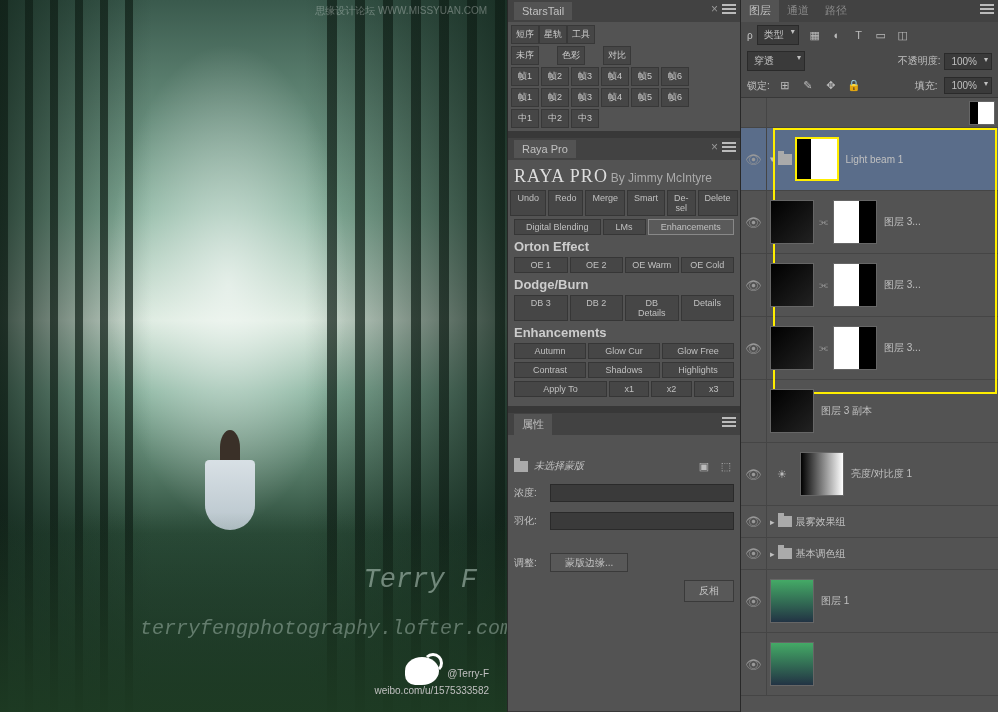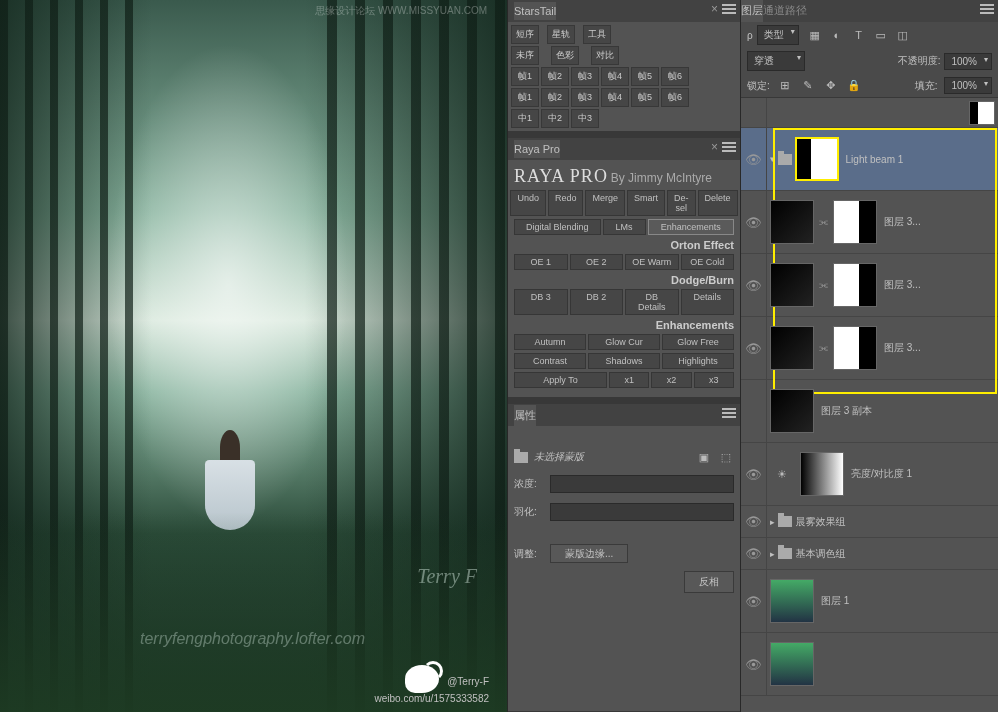--- a/index.html
+++ b/index.html
@@ -5,44 +5,44 @@
 *{margin:0;padding:0;box-sizing:border-box;font-family:"Microsoft YaHei",Arial,sans-serif;font-size:10px;color:#c0c0c0}
 body{background:#323232;width:998px;height:712px;overflow:hidden;display:flex}
 .canvas{width:507px;height:712px;background:linear-gradient(180deg,#3a5a4d 0%,#8ab5a0 30%,#d8e8dc 45%,#8ab5a0 55%,#2a4a38 75%,#1a3028 100%);position:relative;overflow:hidden}
 .canvas::before{content:"";position:absolute;inset:0;background:radial-gradient(ellipse 200px 400px at 45% 40%,rgba(255,255,255,0.6),transparent 60%),linear-gradient(90deg,rgba(20,40,30,0.8) 0%,transparent 30%,transparent 60%,rgba(20,40,30,0.85) 100%)}
 .trees-l{position:absolute;left:0;top:0;width:150px;height:100%;background:repeating-linear-gradient(90deg,rgba(15,30,22,0.7) 0 8px,transparent 8px 25px)}
 .trees-r{position:absolute;right:0;top:0;width:180px;height:100%;background:repeating-linear-gradient(90deg,rgba(15,30,22,0.7) 0 10px,transparent 10px 28px)}
 .girl{position:absolute;left:200px;top:430px;width:60px;height:120px}
 .girl::before{content:"";position:absolute;left:20px;top:0;width:20px;height:35px;background:#3a3028;border-radius:50% 50% 0 0}
 .girl::after{content:"";position:absolute;left:5px;top:30px;width:50px;height:70px;background:linear-gradient(180deg,#d8e0e5,#b8c5cc);border-radius:5px 5px 30px 30px}
 .grass{position:absolute;bottom:0;left:0;right:0;height:200px;background:linear-gradient(180deg,transparent,rgba(30,60,35,0.9))}
-.wm1{position:absolute;right:30px;top:565px;font-family:Liberation Serif, serif;font-size:20px;font-style:italic;color:rgba(200,220,210,0.5)}
-.wm2{position:absolute;left:140px;top:630px;font-size:16px;font-style:italic;color:rgba(200,220,210,0.4);font-family:Liberation Sans, sans-serif}
+.wm1{position:absolute;right:30px;top:565px;font-family:Liberation Mono, monospace;font-size:27px;font-style:italic;color:rgba(200,220,210,0.5)}
+.wm2{position:absolute;left:140px;top:617px;font-size:20px;font-style:italic;color:rgba(200,220,210,0.4);font-family:Liberation Mono, monospace}
 .wm-top{position:absolute;right:20px;top:4px;font-size:10px;color:rgba(255,255,255,0.3)}
-.weibo{position:absolute;right:18px;bottom:8px;text-align:right;font-size:22px;color:#fff;font-family:Arial}
+.weibo{position:absolute;right:18px;bottom:16px;text-align:right;font-size:22px;color:#fff;font-family:Arial}
 .weibo .at{font-size:24px}
 .weibo-logo{display:inline-block;width:34px;height:28px;background:#fff;border-radius:50% 50% 50% 10px;position:relative;vertical-align:middle;margin-right:8px}
 .weibo-logo::after{content:"";position:absolute;right:-4px;top:-4px;width:14px;height:14px;border:3px solid #fff;border-radius:50%;border-left-color:transparent;border-bottom-color:transparent}
 .panels{width:233px;background:#535353;border-left:1px solid #282828;display:flex;flex-direction:column}
 .layers{width:258px;background:#535353;border-left:1px solid #282828;display:flex;flex-direction:column}
 .panel{background:#535353;border-bottom:1px solid #383838}
 .panel-hdr{display:flex;align-items:center;height:22px;background:#424242;padding:0 6px;position:relative}
-.panel-tab{padding:3px 0;background:#535353;font-size:11px}
+.panel-tab{padding:3px 8px;background:#535353;font-size:11px}
 .panel-tab.dim{background:#424242;color:#888}
 .menu-icon{position:absolute;right:4px;top:4px;width:14px;height:12px;background:repeating-linear-gradient(180deg,#bbb 0 2px,transparent 2px 4px)}
 .close-x{position:absolute;right:22px;top:2px;font-size:12px;color:#999}
 .btn-grid{display:flex;flex-wrap:wrap;gap:2px;padding:4px}
 .btn{background:#464646;border:1px solid #383838;padding:2px 4px;text-align:center;font-size:9px;min-width:28px;color:#ccc}
 .raya{padding:6px}
 .raya-title{font-family:Georgia,serif;font-size:18px;color:#ddd;letter-spacing:1px}
 .raya-sub{font-size:12px;color:#aaa}
 .raya-row{display:flex;gap:2px;margin:3px 0;justify-content:center}
 .raya-btn{background:#464646;border:1px solid #363636;padding:2px 6px;font-size:9px;flex:1;text-align:center}
 .raya-btn.active{background:#5a5a5a;border-color:#888}
-.raya-sec{text-align:right;font-size:11px;color:#ccc;margin:4px 0 2px;font-weight:bold}
+.raya-sec{text-align:left;font-size:13px;color:#ccc;margin:4px 0 2px;font-weight:bold}
 .props{padding:6px}
 .props-row{display:flex;align-items:center;padding:5px 0;gap:6px}
 .props-lbl{font-size:10px;min-width:30px}
 .slider{flex:1;height:18px;background:#3a3a3a;border:1px solid #2a2a2a;position:relative}
 .props-btn{background:#585858;border:1px solid #3a3a3a;padding:3px 14px;font-size:10px}
 .folder-icon{width:14px;height:11px;background:#aaa;display:inline-block;position:relative}
 .folder-icon::before{content:"";position:absolute;top:-3px;left:0;width:6px;height:3px;background:#aaa}
 .layers-tabs{display:flex;height:22px;background:#424242}
 .layers-tabs .panel-tab{font-size:11px}
 .lyr-opts{display:flex;align-items:center;padding:3px 6px;gap:4px;background:#4a4a4a;font-size:9px}
@@ -86,26 +86,26 @@
 </div>
 
 <div class="panels">
   <div class="panel">
     <div class="panel-hdr">
         <span class="panel-tab">StarsTail</span>
         <span class="close-x">×</span>
         <span class="menu-icon"></span>
       </div>
     <div class="btn-grid" style="padding:3px">
-      <div style="display:flex;gap:8px;width:100%">
+      <div style="display:flex;gap:0;width:100%">
           <span class="btn">短序</span>
           <span class="btn">星轨</span>
           <span class="btn">工具</span>
         </div>
-      <div style="display:flex;gap:12px;width:100%">
+      <div style="display:flex;gap:18px;width:100%">
           <span class="btn">未序</span>
           <span class="btn">色彩</span>
           <span class="btn">对比</span>
         </div>
       <div style="display:flex;gap:2px;width:100%">
           <span class="btn">帧1</span>
           <span class="btn">帧2</span>
           <span class="btn">帧3</span>
           <span class="btn">帧4</span>
           <span class="btn">帧5</span>

